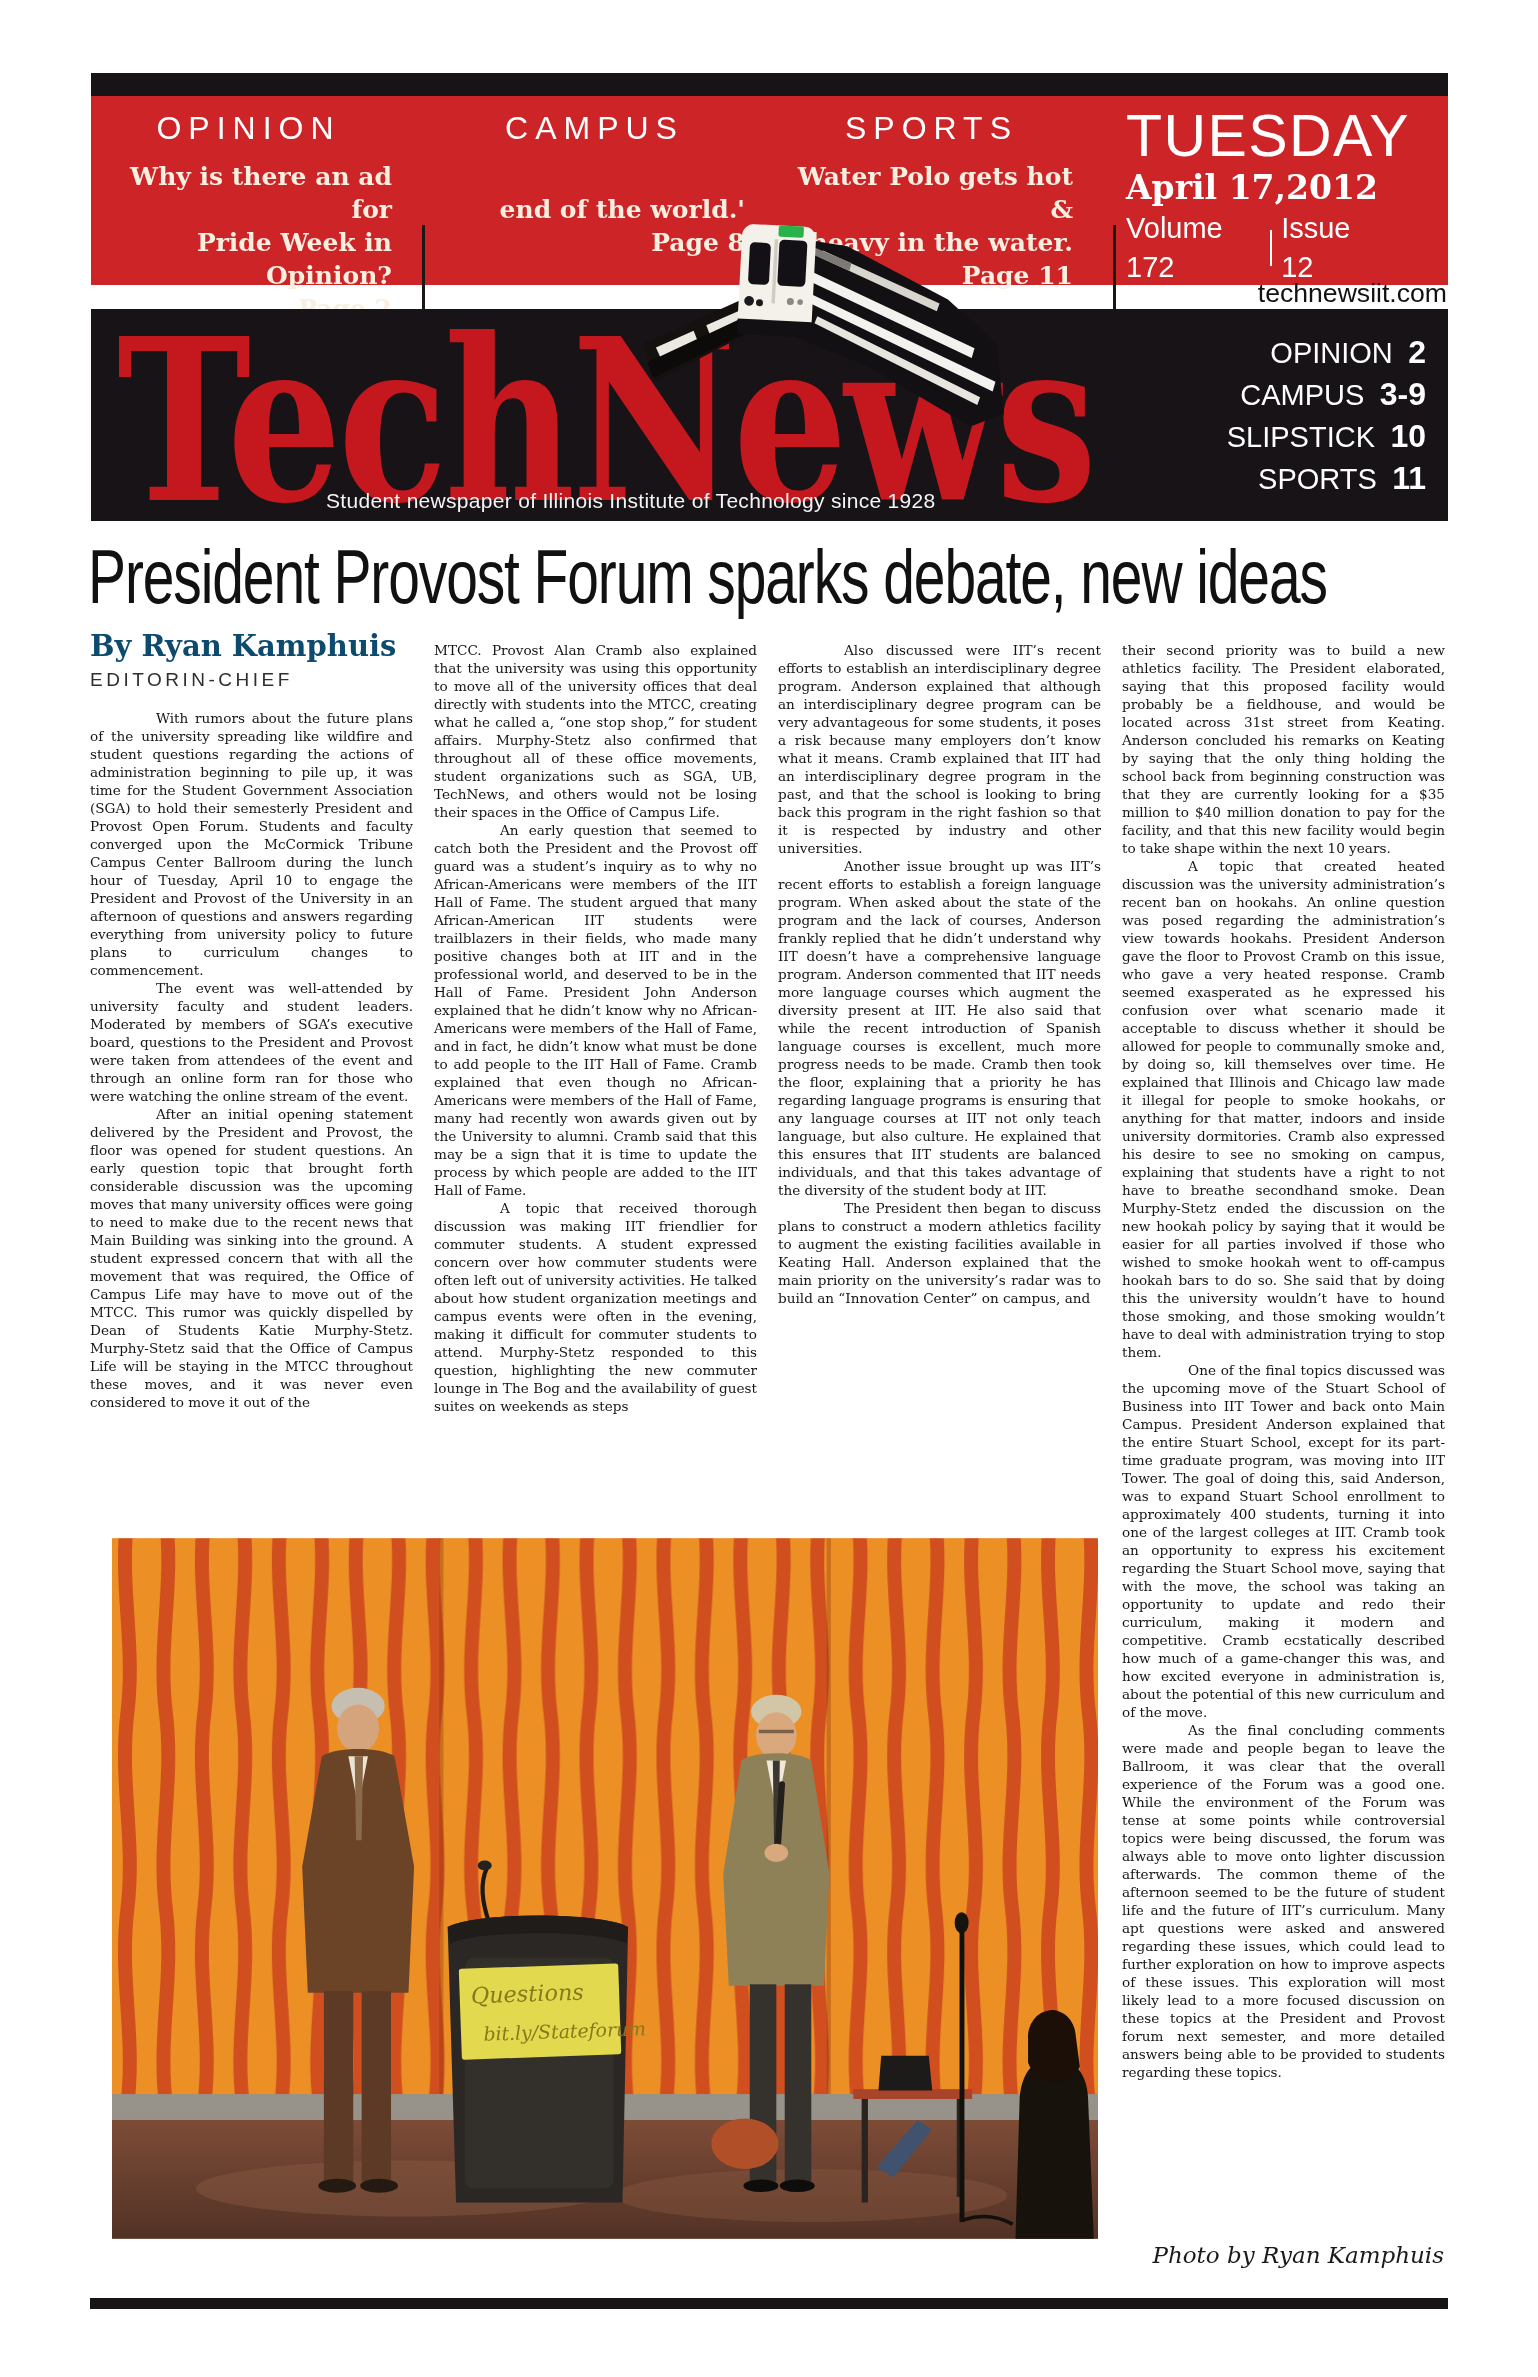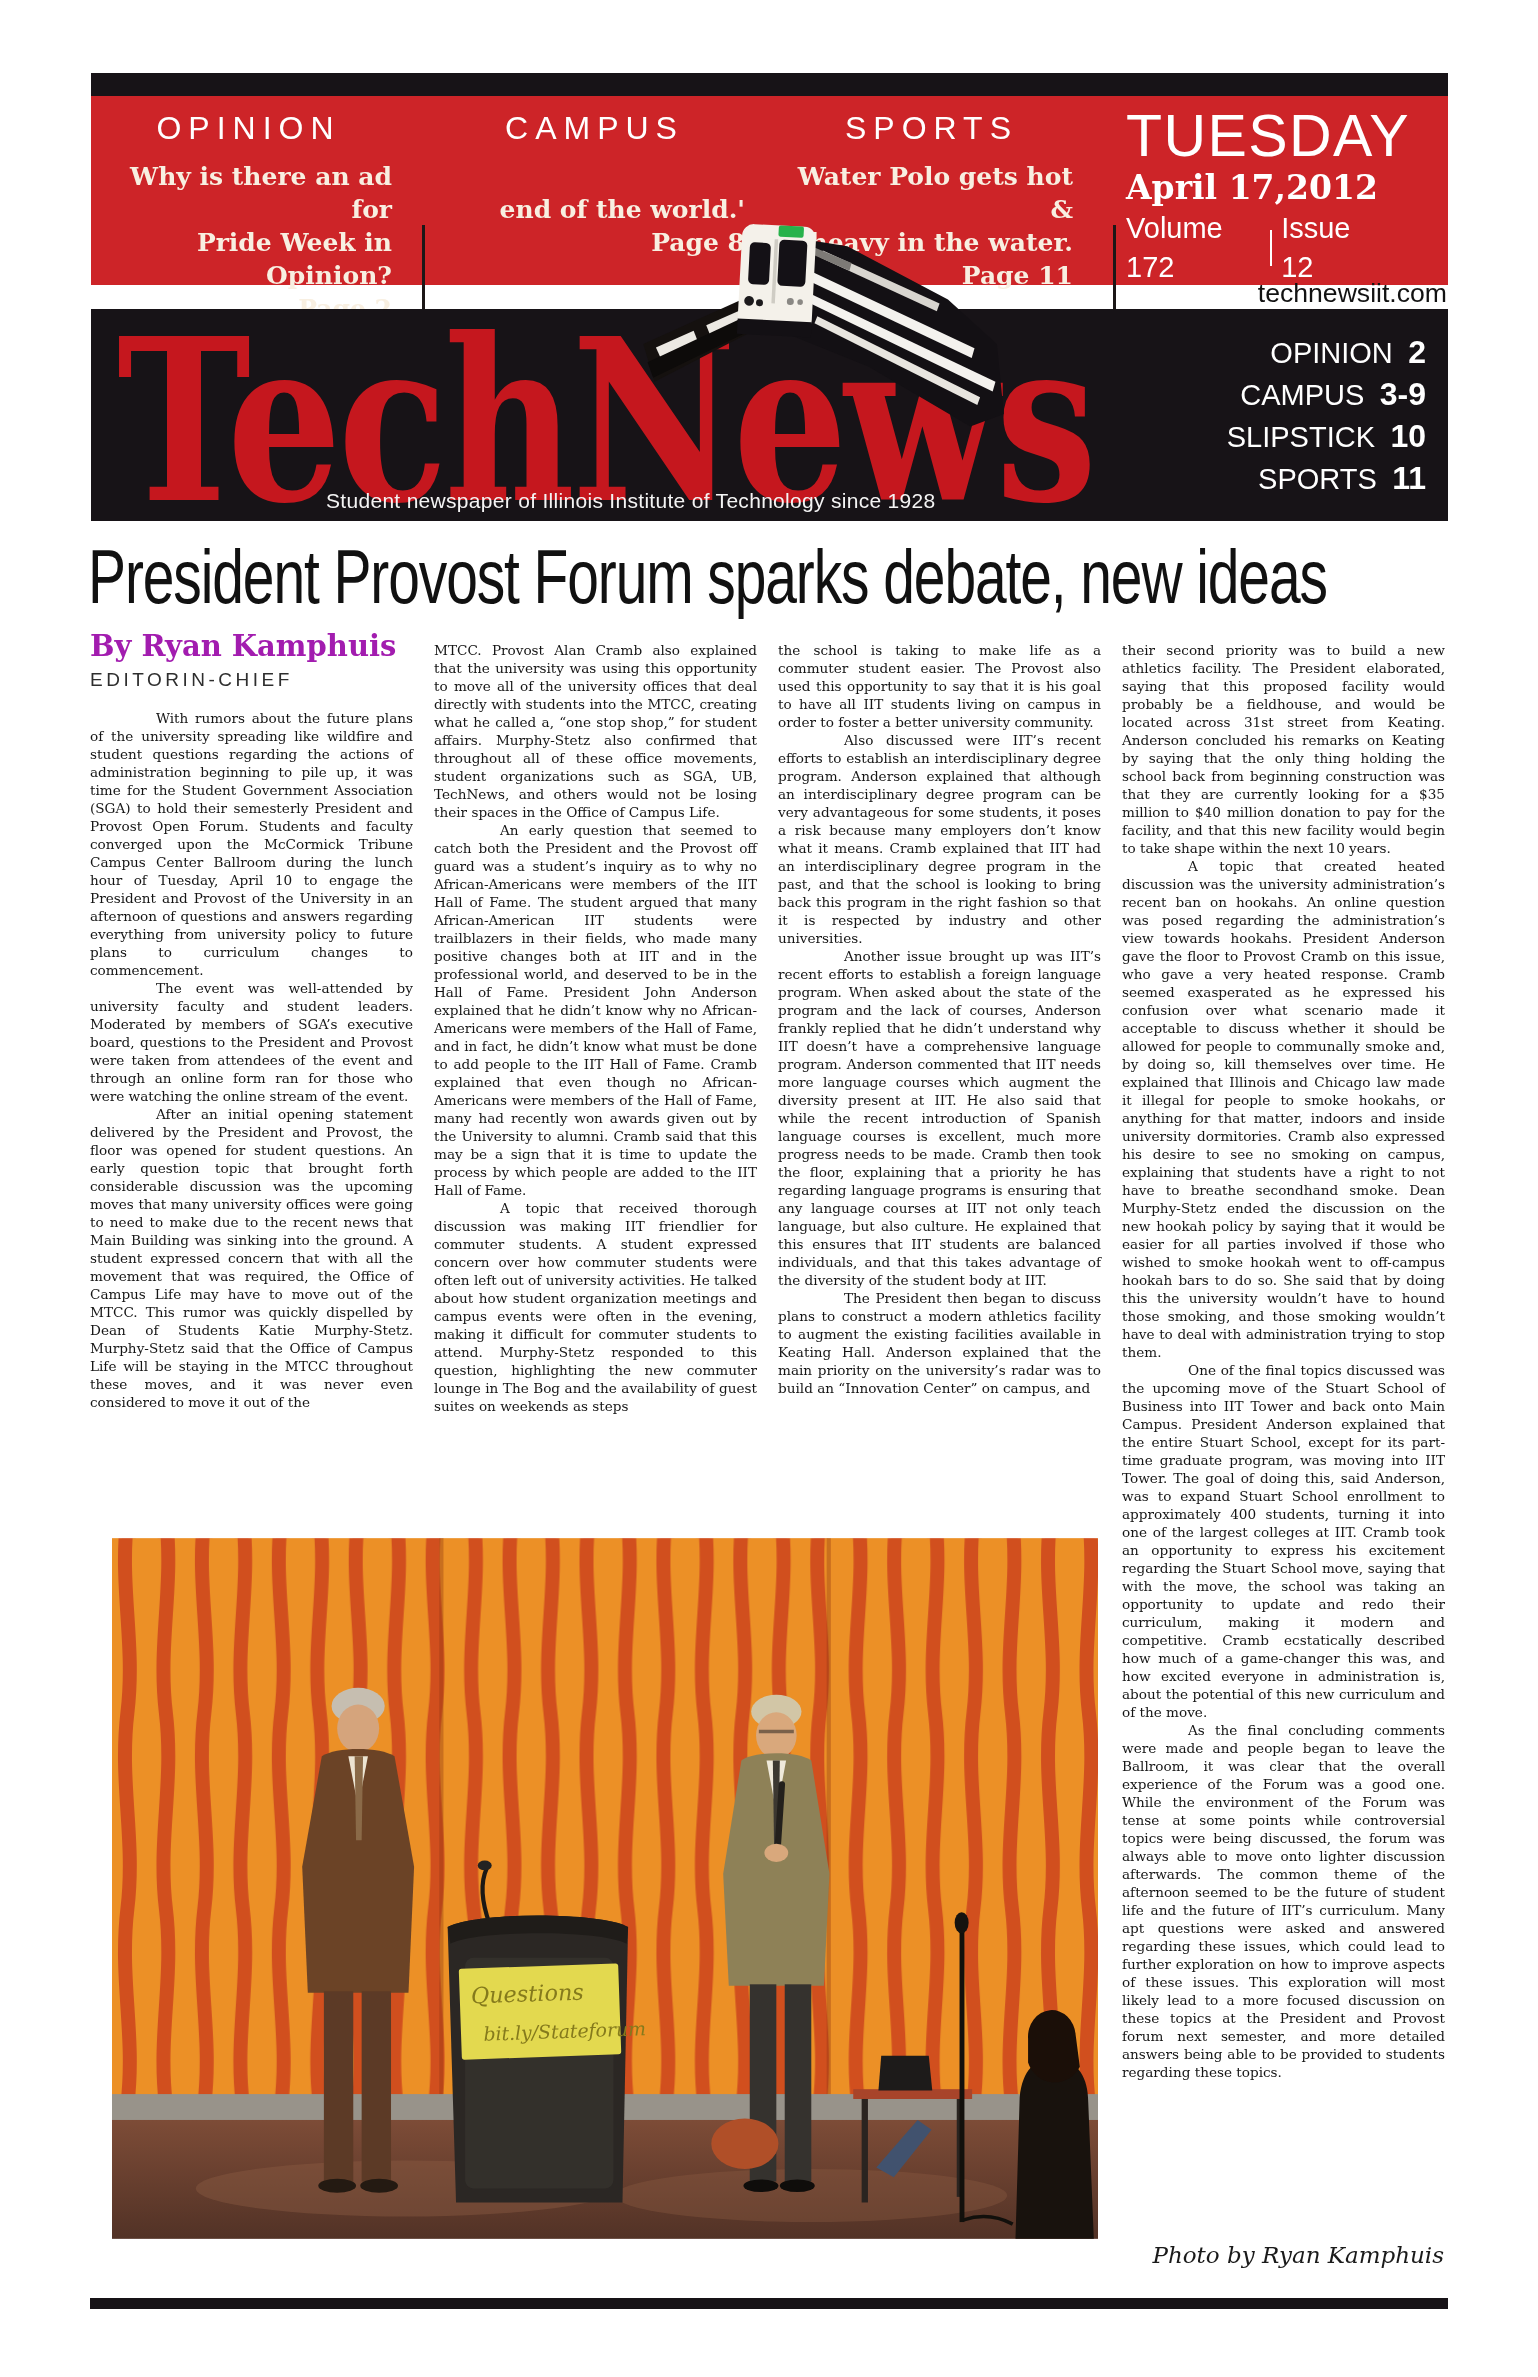--- a/index.html
+++ b/index.html
@@ -58,21 +58,21 @@
   .train{left:643px;top:196px;width:364px;height:255px;}
 
   
   .headline{
     left:88px;top:533px;width:1748px;
     font-family:"Liberation Sans", sans-serif;font-weight:400;
     font-size:73px;letter-spacing:-1.4px;color:#111111;
     transform:scale(0.78,1.04);transform-origin:left top;white-space:nowrap;
   }
   .byline{left:90px;top:629px;}
-  .byline-name{font-size:29px;font-weight:bold;color:#a21caf;line-height:34px;}
+  .byline-name{font-size:29px;font-weight:bold;color:#0c4a6e;line-height:34px;}
   .byline-title{
     font-family:"Liberation Sans", sans-serif;font-size:19px;letter-spacing:3.5px;
     color:#2e2e2e;margin-top:5.6px;
   }
   .col{
     width:323px;font-size:13.6px;line-height:18px;text-align:justify;
     color:#151515;
   }
   .col p{margin:0;}
   .col p.para{text-indent:66px;}
@@ -195,21 +195,20 @@
   <p class="para">With rumors about the future plans of the university spreading like wildfire and student questions regarding the actions of administration beginning to pile up, it was time for the Student Government Association (SGA) to hold their semesterly President and Provost Open Forum. Students and faculty converged upon the McCormick Tribune Campus Center Ballroom during the lunch hour of Tuesday, April 10 to engage the President and Provost of the University in an afternoon of questions and answers regarding everything from university policy to future plans to curriculum changes to commencement.</p>
   <p class="para">The event was well-attended by university faculty and student leaders. Moderated by members of SGA’s executive board, questions to the President and Provost were taken from attendees of the event and through an online form ran for those who were watching the online stream of the event.</p>
   <p class="para">After an initial opening statement delivered by the President and Provost, the floor was opened for student questions. An early question topic that brought forth considerable discussion was the upcoming moves that many university offices were going to need to make due to the recent news that Main Building was sinking into the ground. A student expressed concern that with all the movement that was required, the Office of Campus Life may have to move out of the MTCC. This rumor was quickly dispelled by Dean of Students Katie Murphy-Stetz. Murphy-Stetz said that the Office of Campus Life will be staying in the MTCC throughout these moves, and it was never even considered to move it out of the</p>
 </div>
 <div class="abs col c2">
   <p class="cont">MTCC. Provost Alan Cramb also explained that the university was using this opportunity to move all of the university offices that deal directly with students into the MTCC, creating what he called a, “one stop shop,” for student affairs. Murphy-Stetz also confirmed that throughout all of these office movements, student organizations such as SGA, UB, TechNews, and others would not be losing their spaces in the Office of Campus Life.</p>
   <p class="para">An early question that seemed to catch both the President and the Provost off guard was a student’s inquiry as to why no African-Americans were members of the IIT Hall of Fame. The student argued that many African-American IIT students were trailblazers in their fields, who made many positive changes both at IIT and in the professional world, and deserved to be in the Hall of Fame. President John Anderson explained that he didn’t know why no African-Americans were members of the Hall of Fame, and in fact, he didn’t know what must be done to add people to the IIT Hall of Fame. Cramb explained that even though no African-Americans were members of the Hall of Fame, many had recently won awards given out by the University to alumni. Cramb said that this may be a sign that it is time to update the process by which people are added to the IIT Hall of Fame.</p>
   <p class="para">A topic that received thorough discussion was making IIT friendlier for commuter students. A student expressed concern over how commuter students were often left out of university activities. He talked about how student organization meetings and campus events were often in the evening, making it difficult for commuter students to attend. Murphy-Stetz responded to this question, highlighting the new commuter lounge in The Bog and the availability of guest suites on weekends as steps</p>
 </div>
 <div class="abs col c3">
-  <p class="cont">the school is taking to make life as a commuter student easier. The Provost also used this opportunity to say that it is his goal to have all IIT students living on campus in order to foster a better university community.</p>
   <p class="para">Also discussed were IIT’s recent efforts to establish an interdisciplinary degree program. Anderson explained that although an interdisciplinary degree program can be very advantageous for some students, it poses a risk because many employers don’t know what it means. Cramb explained that IIT had an interdisciplinary degree program in the past, and that the school is looking to bring back this program in the right fashion so that it is respected by industry and other universities.</p>
   <p class="para">Another issue brought up was IIT’s recent efforts to establish a foreign language program. When asked about the state of the program and the lack of courses, Anderson frankly replied that he didn’t understand why IIT doesn’t have a comprehensive language program. Anderson commented that IIT needs more language courses which augment the diversity present at IIT. He also said that while the recent introduction of Spanish language courses is excellent, much more progress needs to be made. Cramb then took the floor, explaining that a priority he has regarding language programs is ensuring that any language courses at IIT not only teach language, but also culture. He explained that this ensures that IIT students are balanced individuals, and that this takes advantage of the diversity of the student body at IIT.</p>
   <p class="para">The President then began to discuss plans to construct a modern athletics facility to augment the existing facilities available in Keating Hall. Anderson explained that the main priority on the university’s radar was to build an “Innovation Center” on campus, and</p>
 </div>
 <div class="abs col c4">
   <p class="cont">their second priority was to build a new athletics facility. The President elaborated, saying that this proposed facility would probably be a fieldhouse, and would be located across 31st street from Keating. Anderson concluded his remarks on Keating by saying that the only thing holding the school back from beginning construction was that they are currently looking for a $35 million to $40 million donation to pay for the facility, and that this new facility would begin to take shape within the next 10 years.</p>
   <p class="para">A topic that created heated discussion was the university administration’s recent ban on hookahs. An online question was posed regarding the administration’s view towards hookahs. President Anderson gave the floor to Provost Cramb on this issue, who gave a very heated response. Cramb seemed exasperated as he expressed his confusion over what scenario made it acceptable to discuss whether it should be allowed for people to communally smoke and, by doing so, kill themselves over time. He explained that Illinois and Chicago law made it illegal for people to smoke hookahs, or anything for that matter, indoors and inside university dormitories. Cramb also expressed his desire to see no smoking on campus, explaining that students have a right to not have to breathe secondhand smoke. Dean Murphy-Stetz ended the discussion on the new hookah policy by saying that it would be easier for all parties involved if those who wished to smoke hookah went to off-campus hookah bars to do so. She said that by doing this the university wouldn’t have to hound those smoking, and those smoking wouldn’t have to deal with administration trying to stop them.</p>
   <p class="para">One of the final topics discussed was the upcoming move of the Stuart School of Business into IIT Tower and back onto Main Campus. President Anderson explained that the entire Stuart School, except for its part-time graduate program, was moving into IIT Tower. The goal of doing this, said Anderson, was to expand Stuart School enrollment to approximately 400 students, turning it into one of the largest colleges at IIT. Cramb took an opportunity to express his excitement regarding the Stuart School move, saying that with the move, the school was taking an opportunity to update and redo their curriculum, making it modern and competitive. Cramb ecstatically described how much of a game-changer this was, and how excited everyone in administration is, about the potential of this new curriculum and of the move.</p>
   <p class="para">As the final concluding comments were made and people began to leave the Ballroom, it was clear that the overall experience of the Forum was a good one. While the environment of the Forum was tense at some points while controversial topics were being discussed, the forum was always able to move onto lighter discussion afterwards. The common theme of the afternoon seemed to be the future of student life and the future of IIT’s curriculum. Many apt questions were asked and answered regarding these issues, which could lead to further exploration on how to improve aspects of these issues. This exploration will most likely lead to a more focused discussion on these topics at the President and Provost forum next semester, and more detailed answers being able to be provided to students regarding these topics.</p>
 </div>

